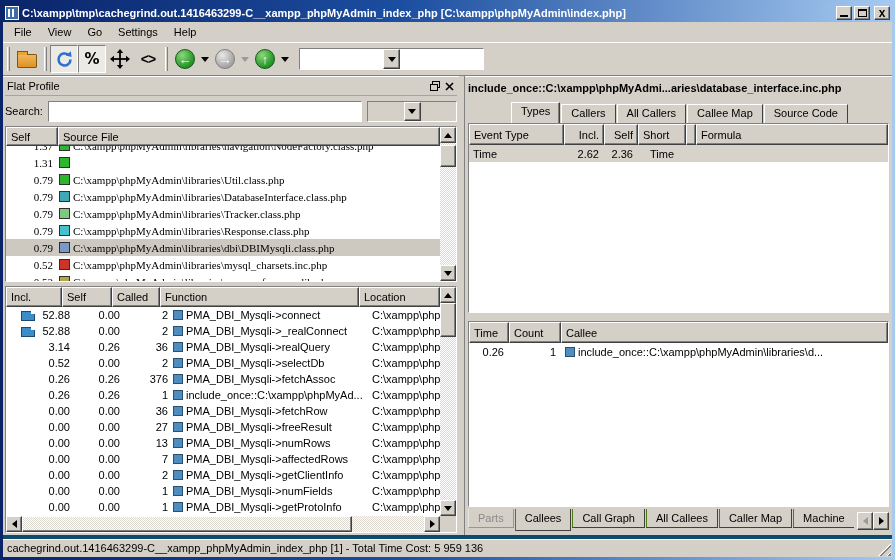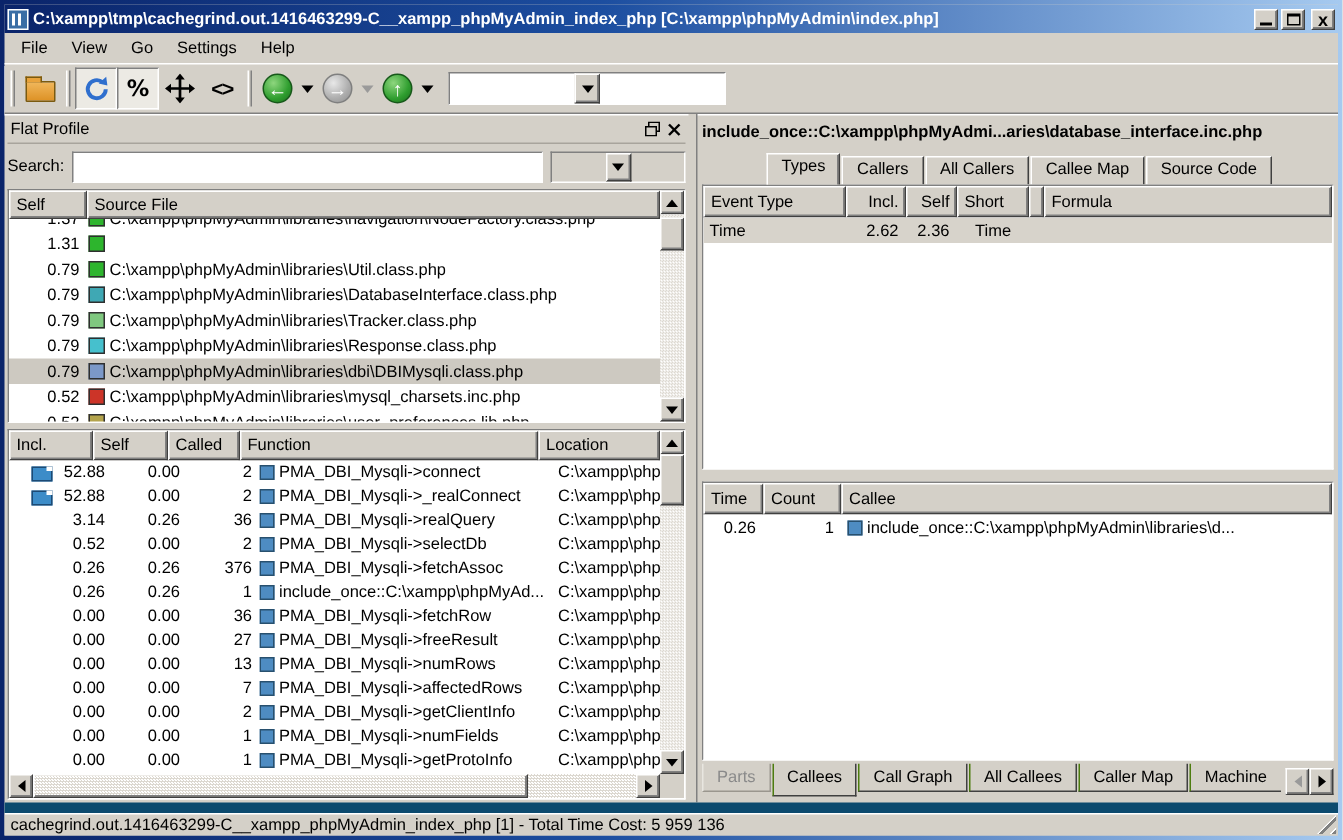--- a/index.html
+++ b/index.html
@@ -103,21 +103,21 @@
   .thumb { background:#d4d0c8; }
   .arr-u { width:0;height:0;border-left:4px solid transparent;border-right:4px solid transparent;border-bottom:5px solid #000; }
   .arr-d { width:0;height:0;border-left:4px solid transparent;border-right:4px solid transparent;border-top:5px solid #000; }
   .arr-l { width:0;height:0;border-top:4px solid transparent;border-bottom:4px solid transparent;border-right:5px solid #000; }
   .arr-r { width:0;height:0;border-top:4px solid transparent;border-bottom:4px solid transparent;border-left:5px solid #000; }
 
   
   .file-table { position:absolute; left:2px; right:2px; top:50px; height:156px; background:#fff; }
   .file-head { position:absolute; left:0; right:16px; top:0; height:19px; display:flex; }
   .file-body { position:absolute; left:0; right:16px; top:19px; bottom:0; overflow:hidden; background:#fff; }
-  .file-rows { margin-top:-9px; }
+  .file-rows { margin-top:-9px;font-family:Liberation Serif, serif; }
   .file-row { height:17px; display:flex; align-items:center; white-space:nowrap; }
   .file-row.selected { background:#cdc9c1; }
   .fcol-self { width:52px; flex:0 0 auto; }
   .fpath { overflow:hidden; white-space:nowrap; }
   .vscroll { position:absolute; right:0; top:0; bottom:0; width:16px; }
   .vscroll .sb-btn { position:absolute; left:0; right:0; height:16px; }
   .vscroll .track-area { position:absolute; left:0; right:0; top:16px; bottom:16px; }
 
   
   .func-table { position:absolute; left:2px; right:2px; top:210px; bottom:2px; background:#fff; }
@@ -173,21 +173,21 @@
   .callees-table { position:absolute; left:3px; right:3px; top:245px; height:186px; background:#fff; }
   .cl-head { position:absolute; left:0; right:0; top:0; height:21px; display:flex; }
   .cl-body { position:absolute; left:0; right:0; top:21px; bottom:0; background:#fff; overflow:hidden; }
   .cl-row { height:17px; display:flex; align-items:center; white-space:nowrap; }
   .clc-time { width:40px; flex:0 0 auto; }
   .clc-count { width:52px; flex:0 0 auto; }
   .clc-callee { flex:1; display:flex; align-items:center; overflow:hidden; padding-left:4px; }
 
   
   .statusbar { position:absolute; left:0; right:0; bottom:0; height:22px; background:#d4d0c8;
-               border-top:7px solid #0c4a6e; box-shadow:inset 0 1px 0 #fff;
+               border-top:4px solid #0c4a6e; box-shadow:inset 0 1px 0 #fff;
                display:flex; align-items:center; padding-left:4px; }
   .grip { position:absolute; right:1px; bottom:1px; width:13px; height:13px;
           background:repeating-linear-gradient(135deg, transparent 0 3px, #fff 3px 4px, #808080 4px 6px);
           clip-path:polygon(100% 0, 100% 100%, 0 100%); }
 </style>
 </head>
 <body>
 
 <div class="window">
   <div class="inner">

